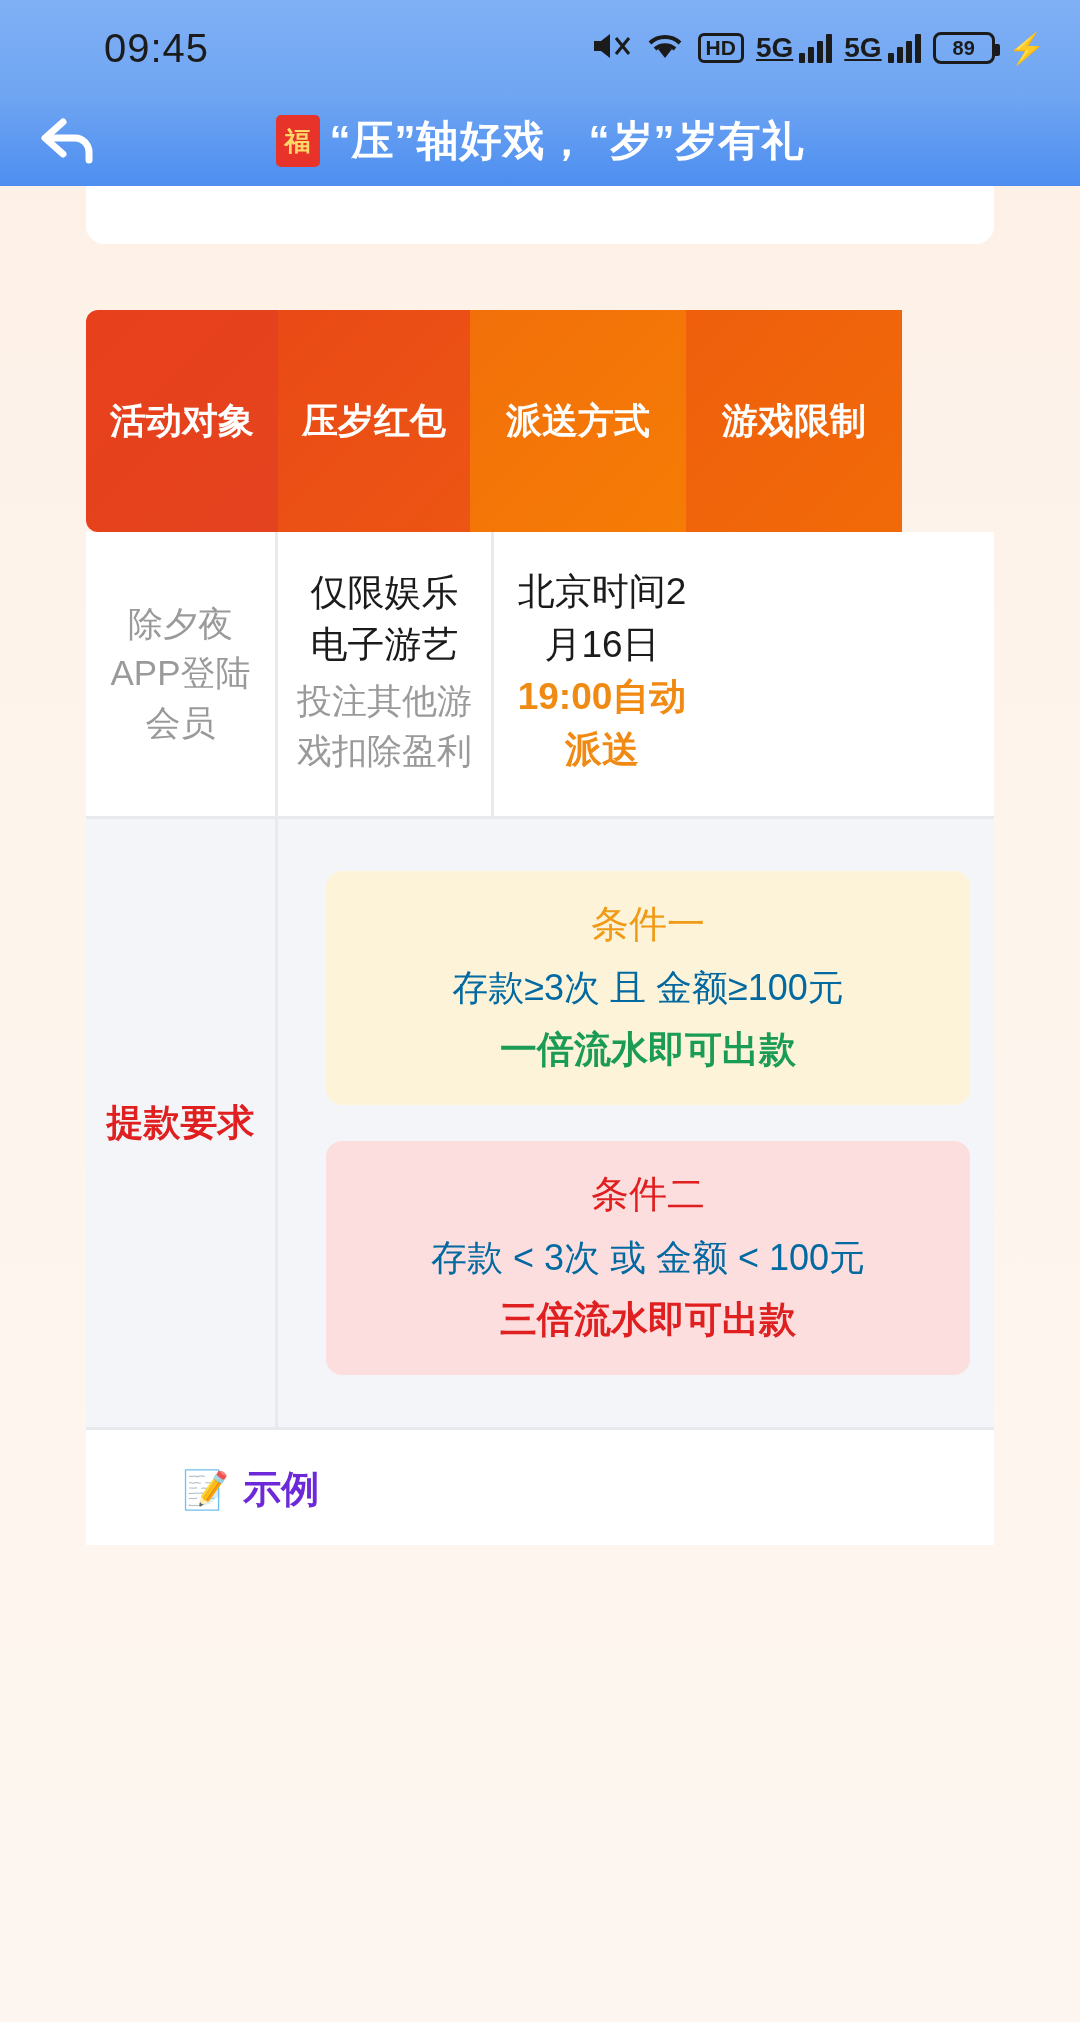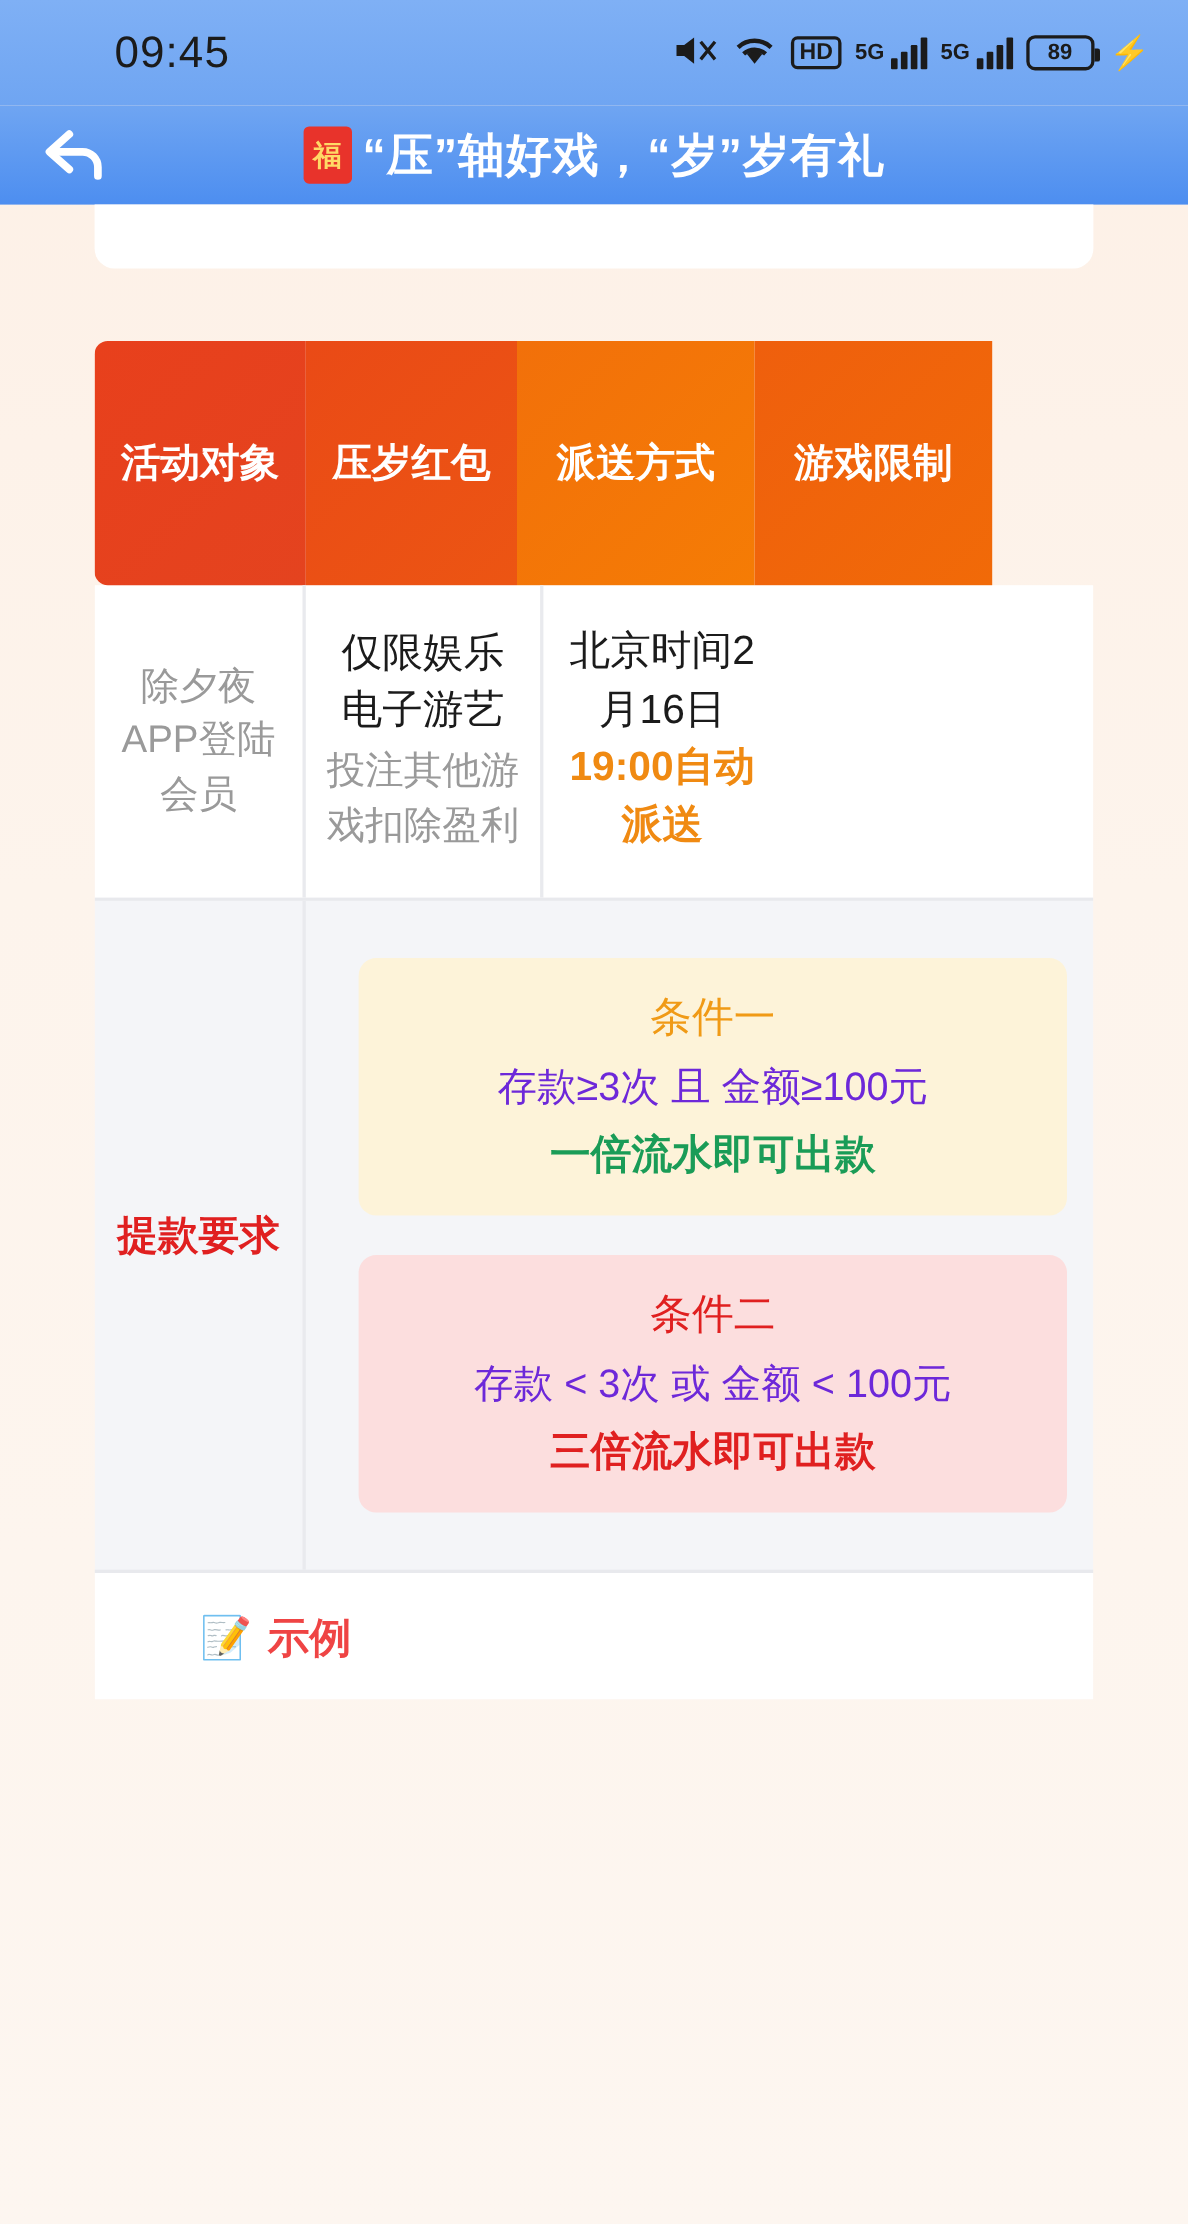--- a/index.html
+++ b/index.html
@@ -44,25 +44,26 @@
   .hd-badge {
     border: 3px solid #1b1b1b;
     border-radius: 6px;
     font-size: 21px;
     font-weight: 700;
     padding: 1px 5px 2px 5px;
     color: #1b1b1b;
     line-height: 1;
   }
   .net-label {
-    font-size: 20px;
+    font-size: 28px;
     font-weight: 700;
     color: #1b1b1b;
     line-height: 1;
     margin-right: -6px;
+    text-decoration: underline;
   }
   .bars {
     display: flex;
     align-items: flex-end;
     gap: 3px;
     height: 30px;
   }
   .bars i {
     display: block;
     width: 6px;
@@ -262,39 +263,39 @@
   .cond.two { background: #fcdede; }
   .cond-title {
     font-size: 38px;
     font-weight: 400;
     margin-bottom: 14px;
   }
   .cond.one .cond-title { color: #f09a16; }
   .cond.two .cond-title { color: #e02020; }
   .cond-line {
     font-size: 36px;
-    color: #6d28d9;
+    color: #0369a1;
     margin-bottom: 12px;
     text-align: center;
   }
   .cond-note { font-size: 37px; font-weight: 600; }
   .cond.one .cond-note { color: #1a9c57; }
   .cond.two .cond-note { color: #e02020; }
 
   
   .sect3 {
     background: #ffffff;
     padding: 34px 0 30px 96px;
     display: flex;
     align-items: center;
     gap: 14px;
   }
   .ex-icon { font-size: 38px; }
   .ex-text {
-    color: #ef4444;
+    color: #6d28d9;
     font-size: 38px;
     font-weight: 600;
   }
 </style>
 </head>
 <body>
 
 <div class="phone">
 
   <div class="statusbar">

